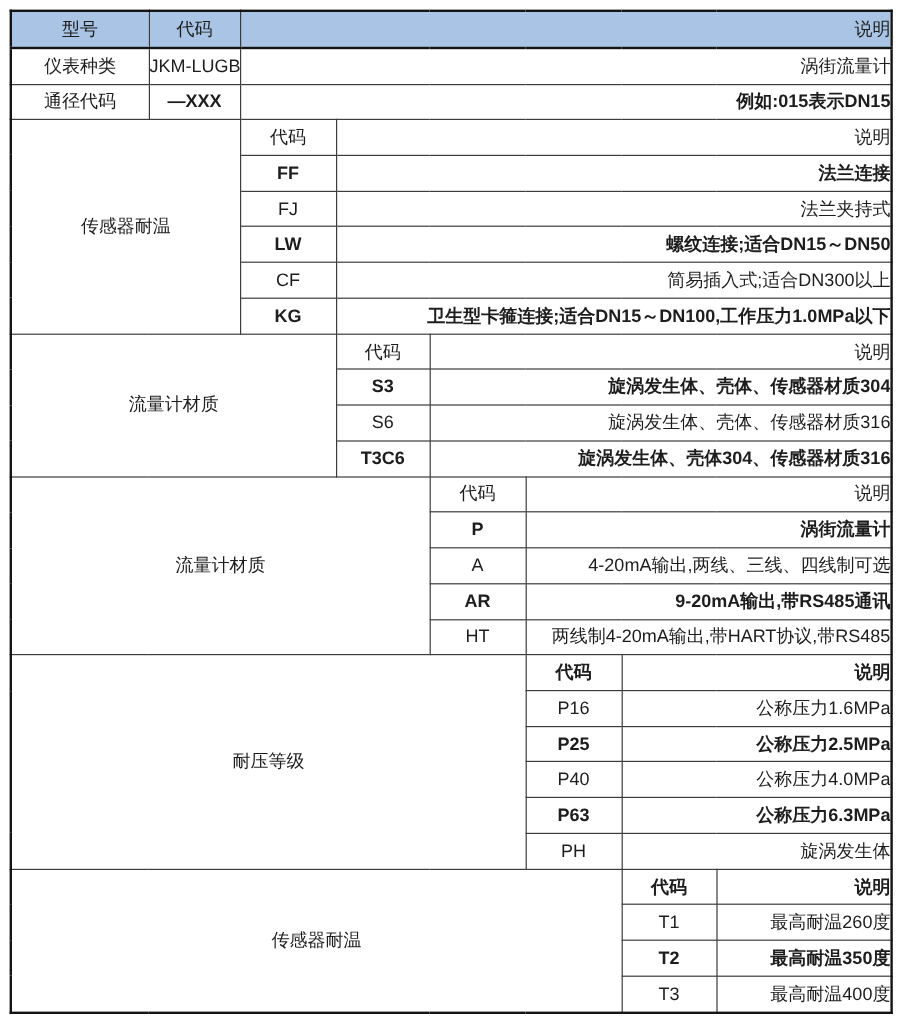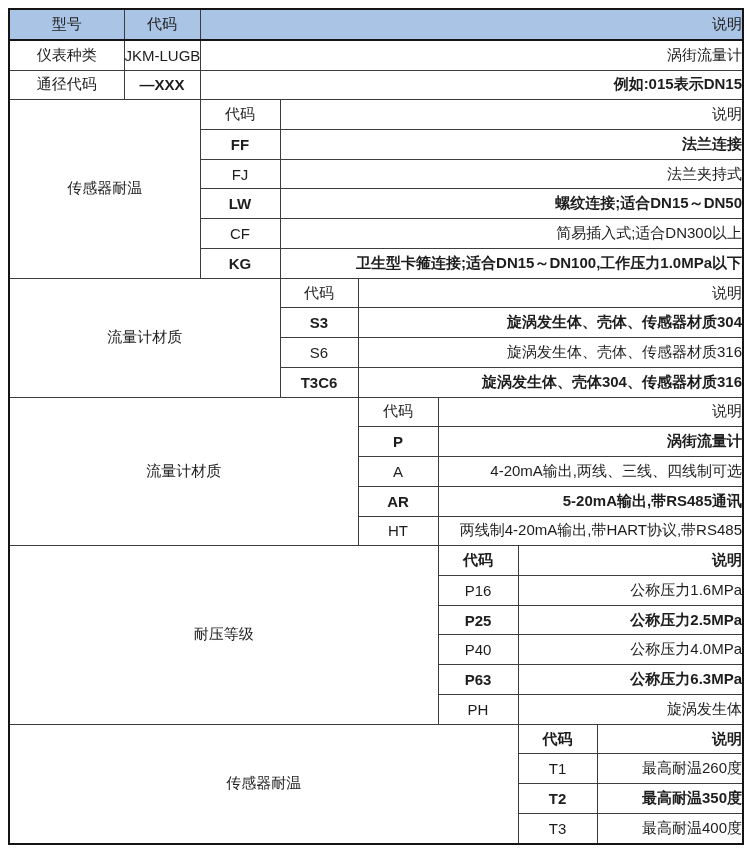--- a/index.html
+++ b/index.html
@@ -136,21 +136,21 @@
         <tr>
           <td class="center shade-white">P</td>
           <td class="desc shade-white" colspan="3">涡街流量计</td>
         </tr>
         <tr>
           <td class="center shade-alt">A</td>
           <td class="desc shade-alt" colspan="3">4-20mA输出,两线、三线、四线制可选</td>
         </tr>
         <tr>
           <td class="center shade-white">AR</td>
-          <td class="desc shade-white" colspan="3">5-20mA输出,带RS485通讯</td>
+          <td class="desc shade-white" colspan="3">9-20mA输出,带RS485通讯</td>
         </tr>
         <tr>
           <td class="center shade-alt">HT</td>
           <td class="desc shade-alt" colspan="3">两线制4-20mA输出,带HART协议,带RS485</td>
         </tr>
         <tr>
           <td class="label-cell section-top" colspan="5" rowspan="6">耐压等级</td>
           <td class="center section-top shade-white">代码</td>
           <td class="desc section-top shade-white" colspan="2">说明</td>
         </tr>

